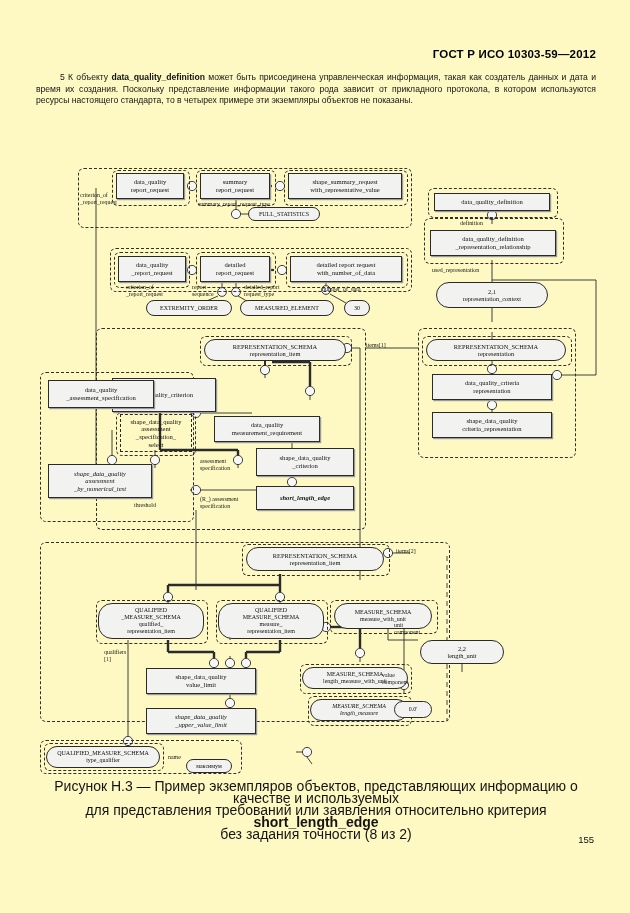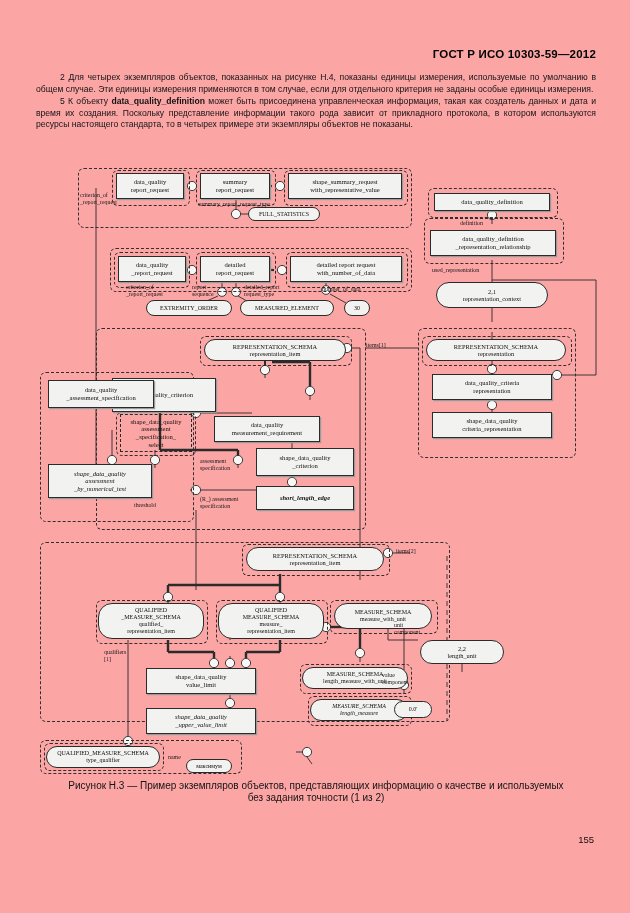--- a/index.html
+++ b/index.html
@@ -6,21 +6,21 @@
   body{
     width:630px;height:913px;
     background:#f4f4f4;
     font-family:"Liberation Serif", serif;
     color:#111;
     position:relative;
     overflow:hidden;
   }
   .page{
     position:absolute;inset:0;
-    background:#fca5a5;
+    background:#fef9c3;
   }
   
   .std-header{
     position:absolute;top:48px;right:34px;
     font-family:"Liberation Sans", sans-serif;
     font-weight:bold;font-size:11.5px;letter-spacing:.2px;
     color:#000;
   }
   
   .body-text{
@@ -83,39 +83,38 @@
     font-family:"Liberation Serif", serif;
     font-size:5.9px;line-height:6.6px;
     color:#1a1a1a;
     white-space:pre;
   }
 
   
   .caption{
     position:absolute;left:40px;top:780px;width:552px;
     font-family:"Liberation Sans", sans-serif;
-    font-size:10px;line-height:12px;
+    font-size:14px;line-height:12px;
     text-align:center;color:#141414;
   }
   .caption b{font-weight:bold;}
   .folio{
     position:absolute;right:36px;top:834px;
     font-family:"Liberation Sans", sans-serif;
     font-size:9.5px;color:#111;
   }
 </style>
 </head>
 <body>
 
 <div class="page">
 
   <div class="std-header">ГОСТ Р ИСО 10303-59—2012</div>
 
   <div class="body-text">
-    <p>2 Для четырех экземпляров объектов, показанных на рисунке Н.4, показаны единицы измерения, используемые по умолчанию в общем случае.  Эти единицы измерения применяются в том случае, если для отдельного критерия не заданы особые единицы измерения.</p>
     <p><span>5 К объекту </span><b>data_quality_definition</b><span>  может  быть присоединена управленческая информация, такая как создатель данных и дата и время их создания. Поскольку представление информации такого рода зависит от прикладного протокола, в котором используются ресурсы настоящего стандарта, то в четырех примере эти экземпляры объектов не показаны.</span></p>
   </div>
 
   <div class="figure">
 
     <svg class="fig" viewBox="0 0 630 605">
       <g stroke="#2b2b2b" fill="none" stroke-width="0.9">
 
         <line x1="172" y1="26" x2="184" y2="26"></line>
         <line x1="200" y1="26" x2="212" y2="26" stroke-width="2.2"></line>
@@ -397,17 +396,18 @@
 
     <div class="lbl" style="left:396px;top:388px;">items[2]</div>
     <div class="lbl" style="left:104px;top:489px;">qualifiers<br>[1]</div>
     <div class="lbl" style="left:394px;top:462px;">unit<br>component</div>
     <div class="lbl" style="left:382px;top:512px;">value<br>component</div>
     <div class="lbl" style="left:168px;top:594px;">name</div>
   </div>
 
   <div class="caption">
     <div>Рисунок Н.3 — Пример экземпляров объектов, представляющих информацию о качестве и используемых</div>
-    <div>без задания точности (1 из 2)</div>
+    <div><span>для представления требований или заявления относительно критерия </span><b>short_length_edge</b></div>
+    <div>без задания точности (8 из 2)</div>
   </div>
 
   <div class="folio">155</div>
 </div>
 
 </body></html>

